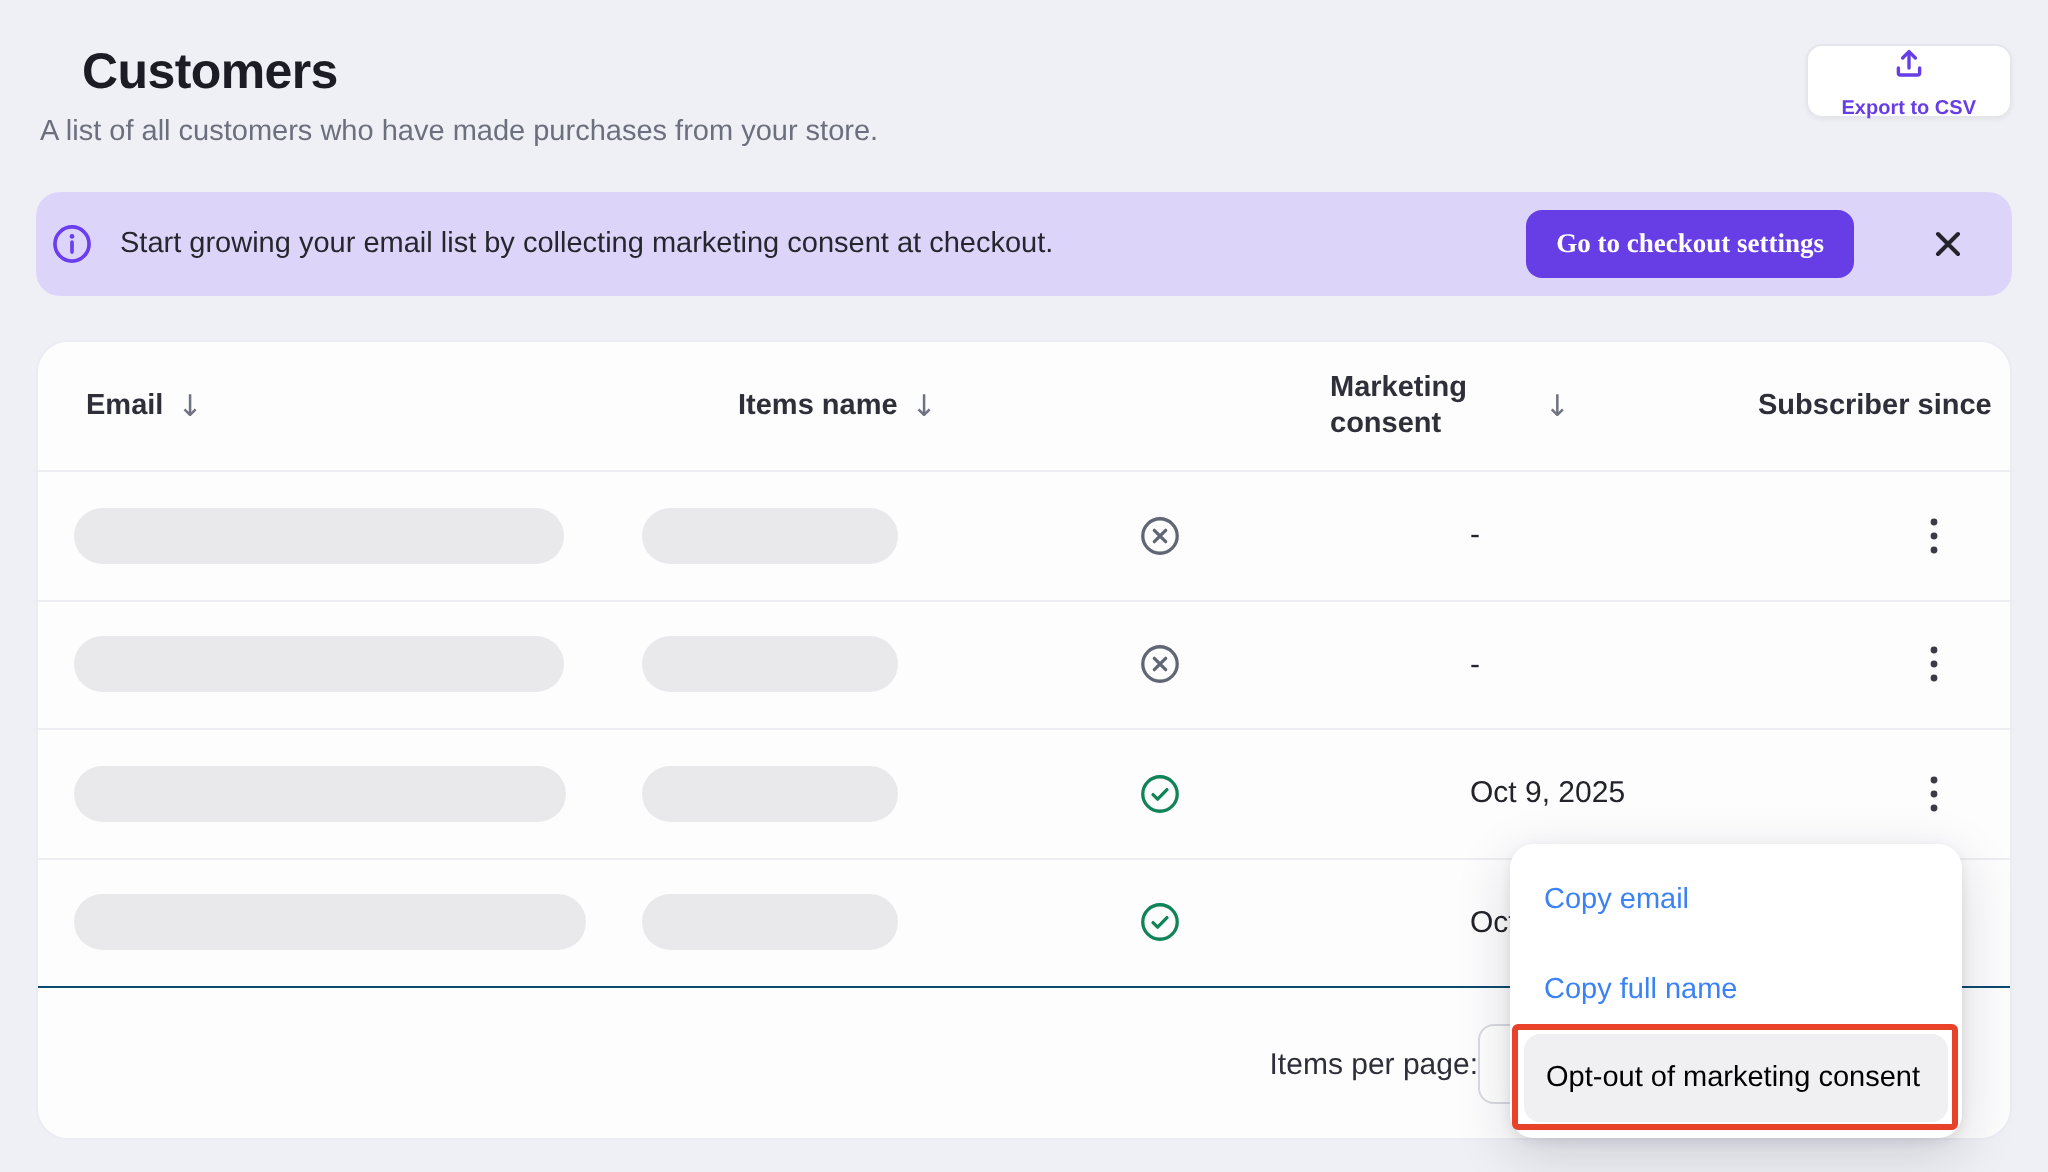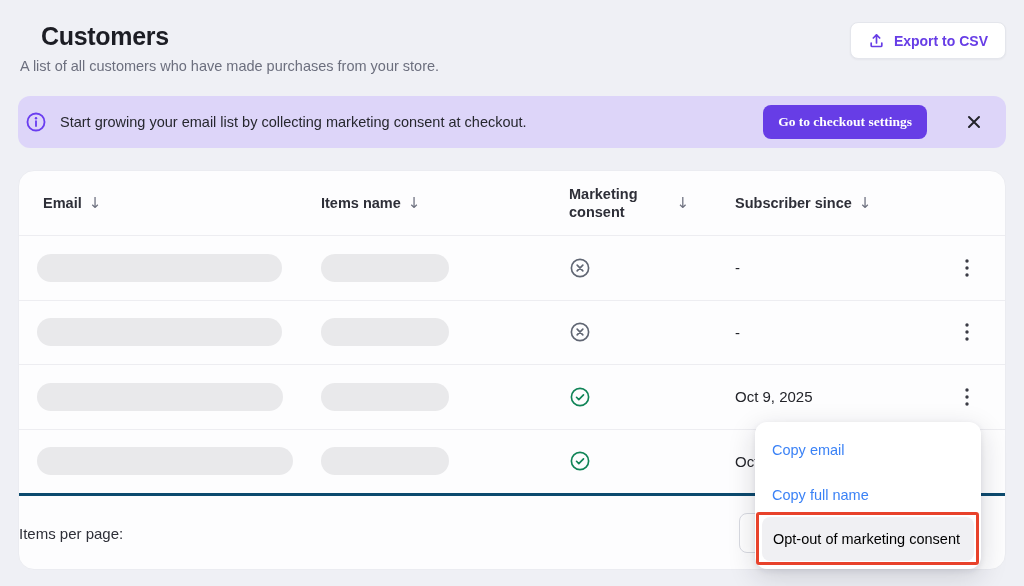--- a/index.html
+++ b/index.html
@@ -6,51 +6,51 @@
   html,body { width:1024px; height:586px; }
   body { font-family:"Liberation Sans","DejaVu Sans",sans-serif; background:#eff0f5; }
   .page { position:relative; width:1024px; height:586px; overflow:hidden; }
 
   
   .top { position:relative; height:96px; padding:22px 18px 0 20px; }
   .page-title { font-size:25px; font-weight:700; color:#1c1d24; letter-spacing:-0.3px;margin-left:21px; }
   .page-subtitle { margin-top:7px; font-size:14.5px; color:#6c6f7e; }
   .export-btn { position:absolute; top:22px; right:18px; height:37px; display:flex; align-items:center; gap:9px;
     padding:0 17px; background:#ffffff; border:1px solid #e4e6ec; border-radius:8px; cursor:pointer;
-    color:#673de6; font-size:14px; font-weight:700; font-family:inherit; box-shadow:0 1px 2px rgba(30,30,50,.05); }
+    color:#673de6; font-size:10px; font-weight:700; font-family:inherit; box-shadow:0 1px 2px rgba(30,30,50,.05);flex-direction:column; }
 
   
   .banner { margin:0 18px; height:52px; background:#ddd5f9; border-radius:12px;
     display:flex; align-items:center; padding:0 24px 0 7px; gap:13px; }
   .banner-text { font-size:14.5px; color:#26272e; }
   .banner-cta { margin-left:auto; height:34px; padding:0 15px; background:#673de6; color:#ffffff;
     border:none; border-radius:8px; font-size:13.5px; font-weight:700; font-family:Liberation Serif, serif; cursor:pointer; }
   .banner-close { margin-left:26px; background:none; border:none; cursor:pointer; display:flex; align-items:center; }
 
   
   .card { margin:22px 18px 0 18px; height:400px; background:#fdfdfe; border:1px solid #ebecf1;
     border-radius:16px; overflow:hidden; }
   .grid-row { display:grid; grid-template-columns:278px 248px 150px 228px 1fr; align-items:center;
     padding:0 18px 0 24px; }
-  .thead { height:64px; }
+  .thead { height:64px;gap:48px; }
   .th { display:flex; align-items:center; gap:7px; font-size:14.5px; font-weight:700; color:#2e2f38; }
   .th.wrap { justify-content:space-between; padding-right:30px; }
   .th.wrap .th-label { max-width:86px; line-height:1.25; }
   .th.indent, .cell-date { padding-left:16px; }
   .sort-arrow { color:#6f7280; font-size:15px; font-weight:400; font-family:"DejaVu Sans",sans-serif; }
   .trow { height:64.5px; border-top:1px solid #ededf1; }
   .pill { height:28px; background:#e9e9eb; border-radius:14px; }
   .pill-email { margin-left:-6px; }
   .cell-date { font-size:15px; color:#23242a; }
   .kebab { justify-self:end; width:40px; height:40px; background:none; border:none; cursor:pointer;
     display:flex; align-items:center; justify-content:center; }
 
   
-  .tfoot { height:77px; border-top:3px solid #0c4a6e; display:flex; align-items:center;
-    justify-content:space-between; gap:32px; padding-right:176px; }
+  .tfoot { height:77px; border-top:1px solid #0c4a6e; display:flex; align-items:center;
+    justify-content:flex-end; gap:0; padding-right:176px; }
   .ipp-label { font-size:15px; color:#2e2f38; }
   .ipp-select { width:90px; height:40px; background:#fff; border:1px solid #d9dbe2; border-radius:8px;
     display:flex; align-items:center; padding-left:15px; font-size:14.5px; color:#23242a; cursor:pointer; }
 
   
   .menu { position:absolute; left:755px; top:422px; width:226px; background:#ffffff; border-radius:12px;
     box-shadow:0 8px 28px rgba(25,25,45,.16), 0 2px 6px rgba(25,25,45,.08); padding:5px 0 8px 0; z-index:5; }
   .menu-item { height:45px; display:flex; align-items:center; padding:0 17px; font-size:14.5px;
     color:#3b82f6; cursor:pointer; }
   .menu-item.danger { height:44px; margin:0 7px; background:#f0f0f3; border-radius:8px;

